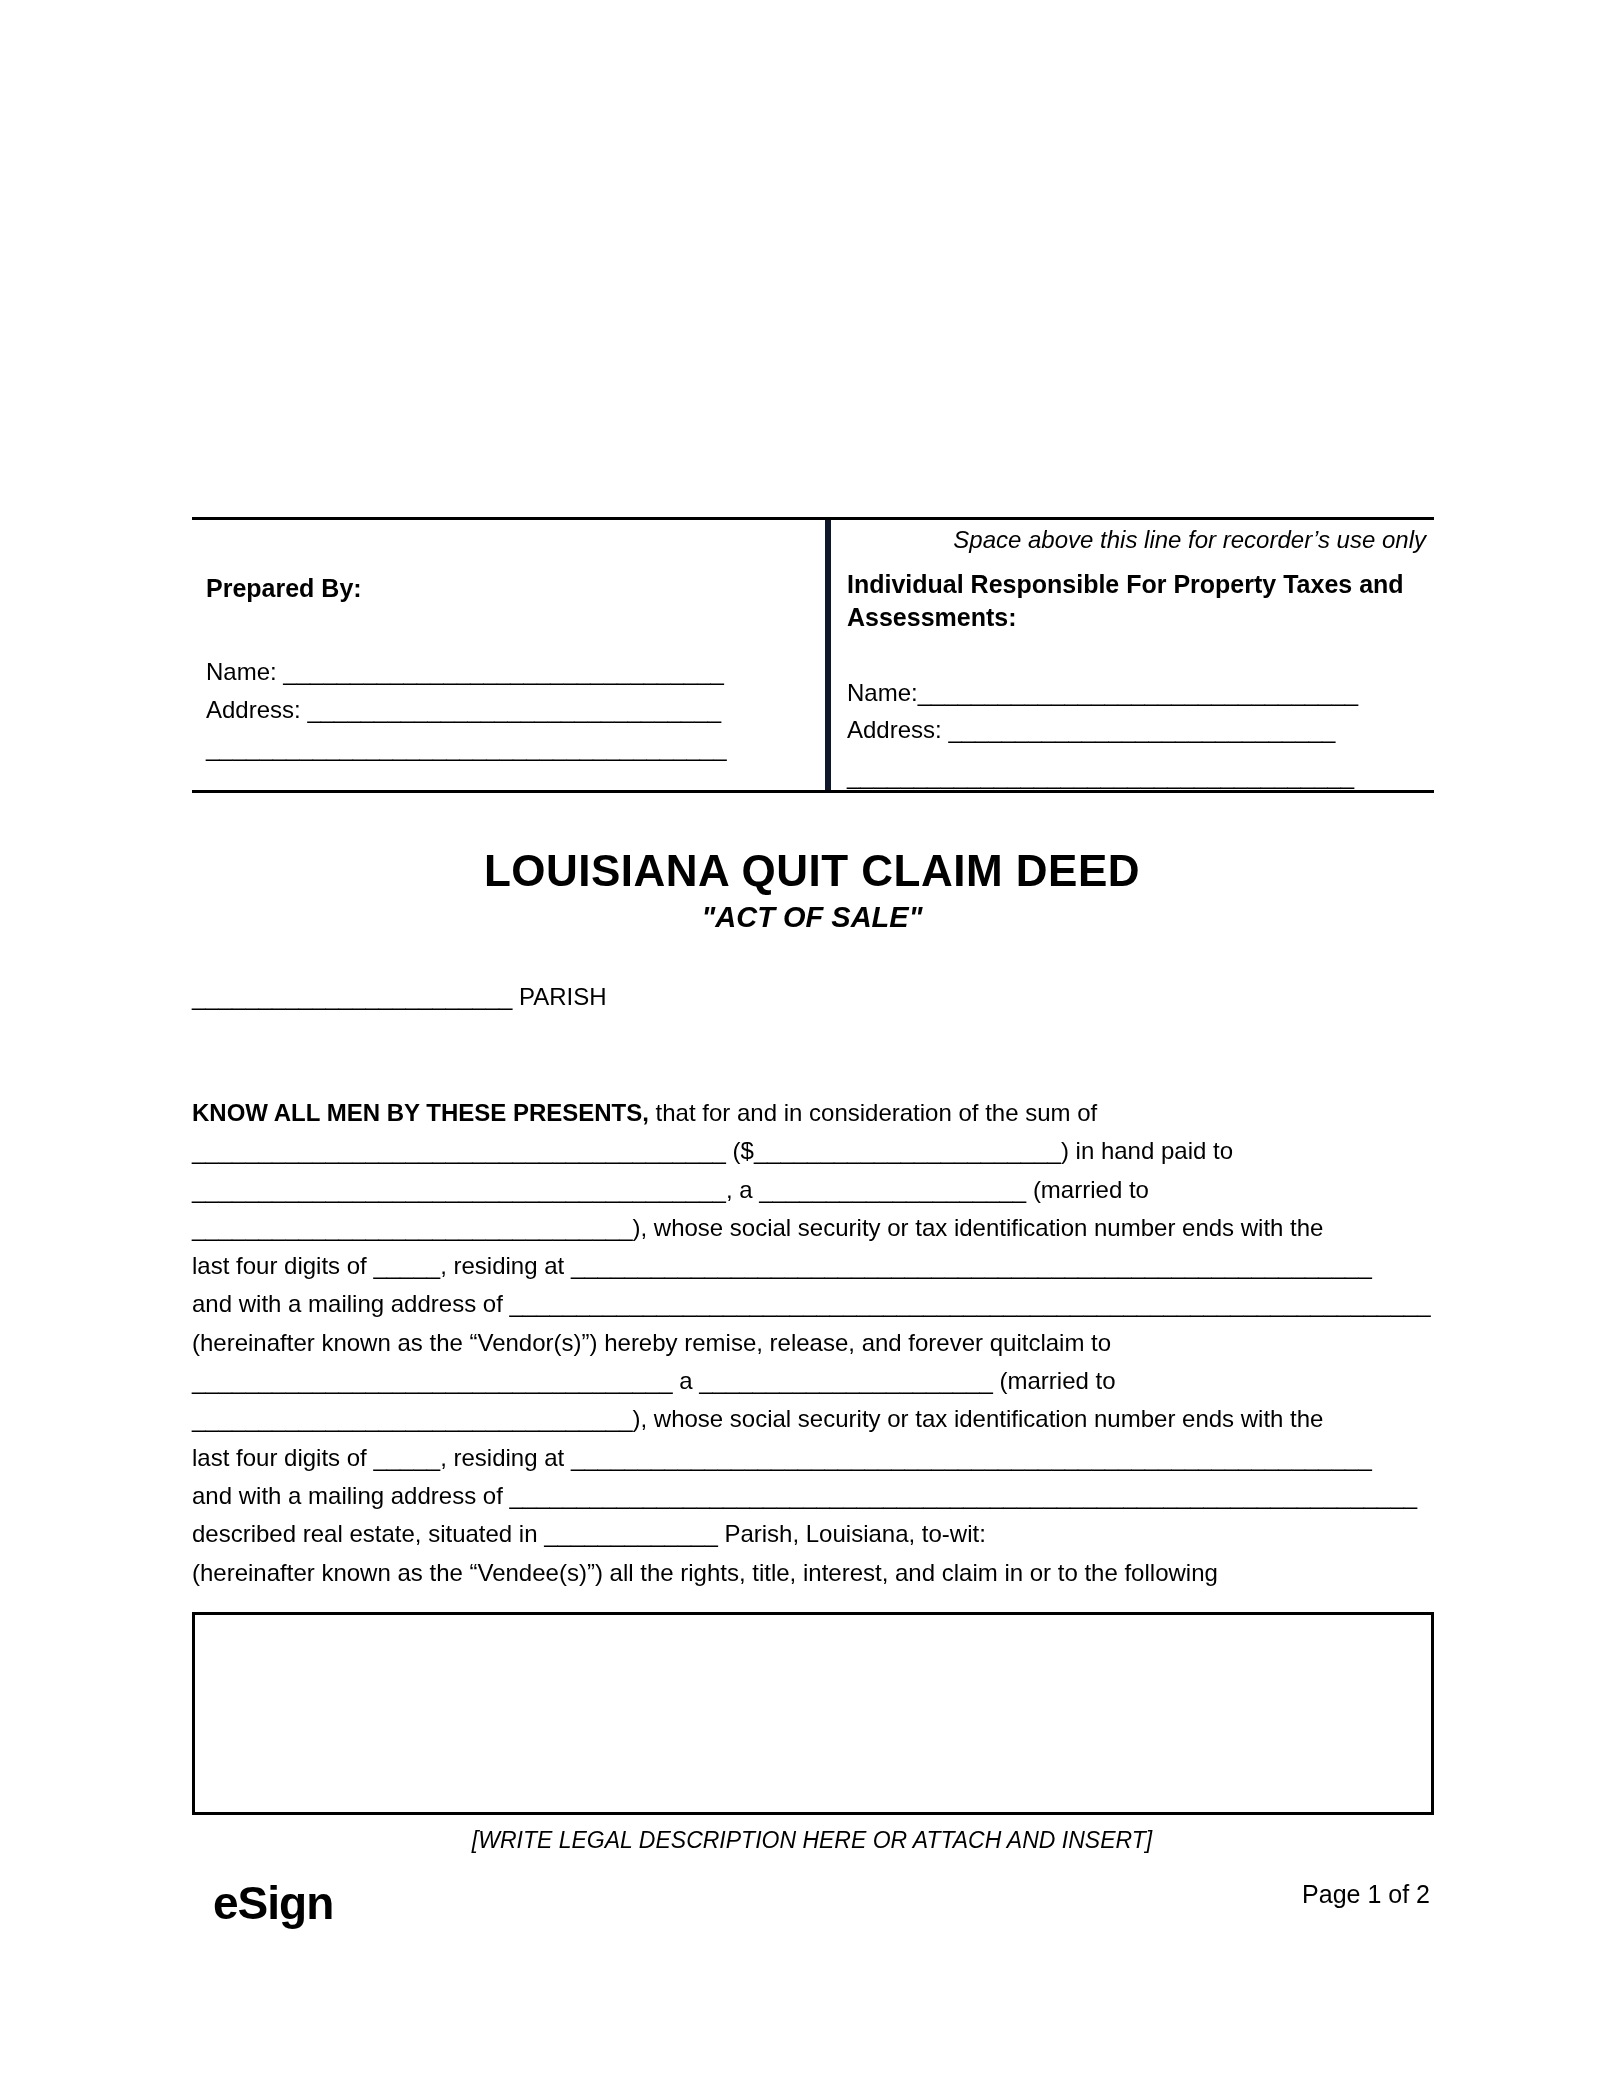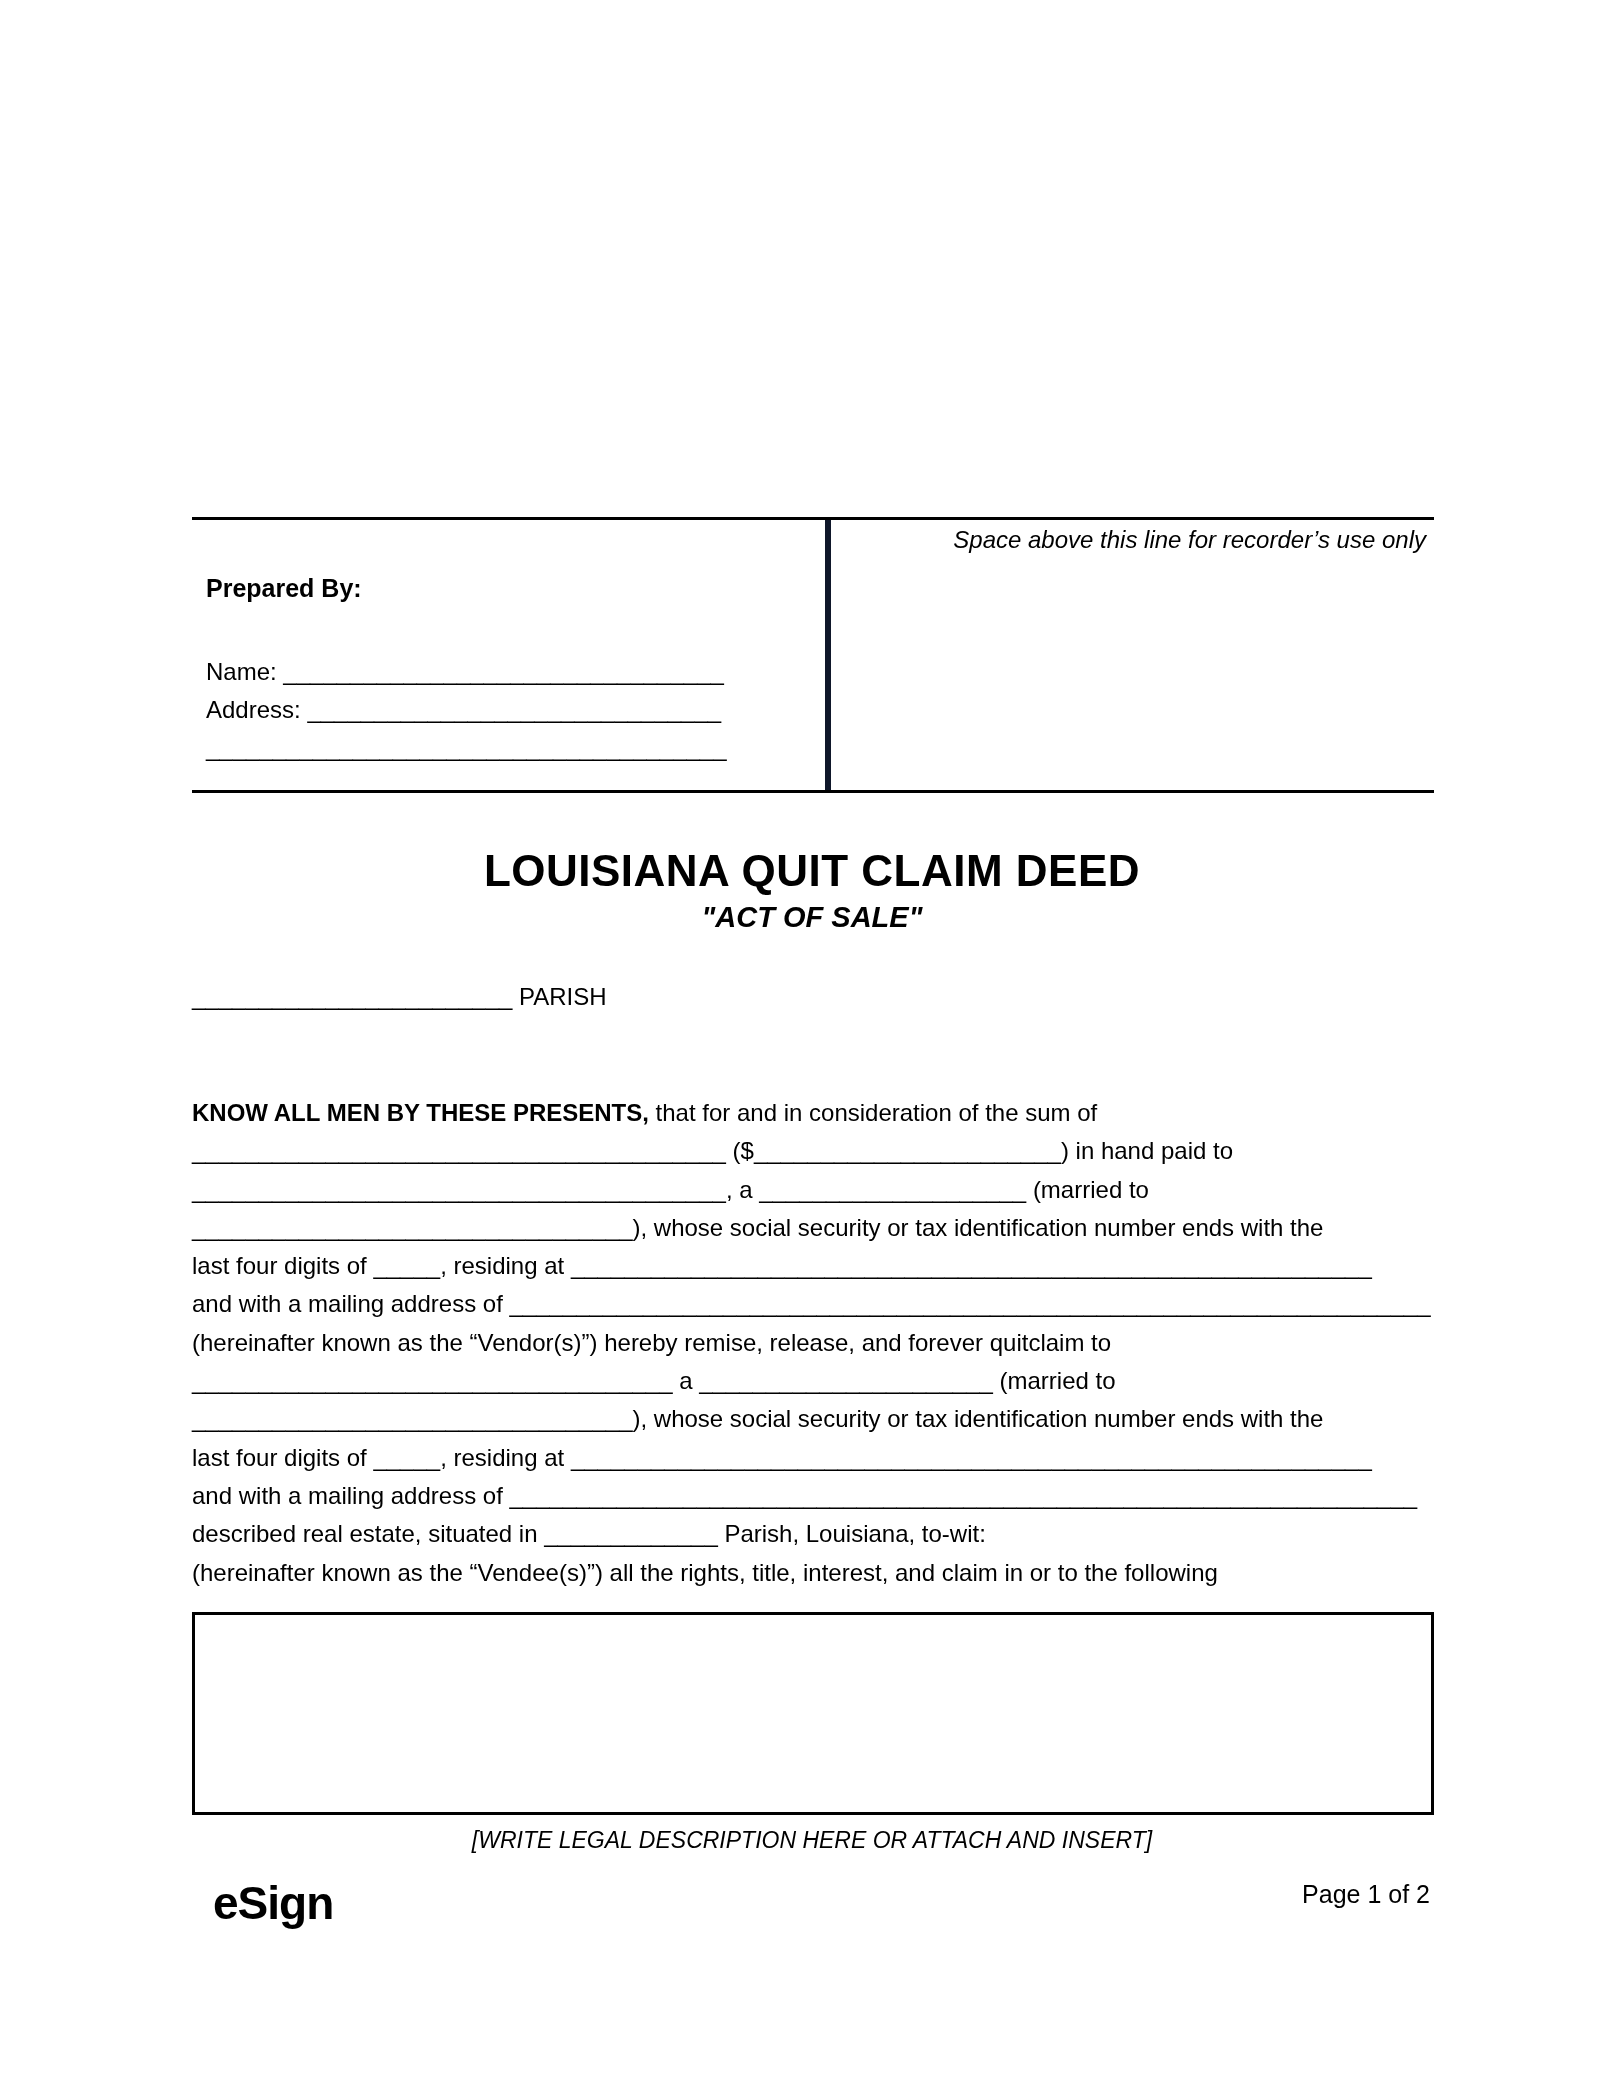--- a/index.html
+++ b/index.html
@@ -128,20 +128,26 @@
     <div class="cell-left">
       <div class="cell-heading">Prepared By:</div>
       <div class="fill-lines">
         <div class="fill-line">Name: _________________________________</div>
         <div class="fill-line">Address: _______________________________</div>
         <div class="fill-line">_______________________________________</div>
       </div>
     </div>
     <div class="cell-right">
       <div class="recorder-note">Space above this line for recorder’s use only</div>
+      <div class="cell-heading">Individual Responsible For Property Taxes and Assessments:</div>
+      <div class="fill-lines">
+        <div class="fill-line">Name:_________________________________</div>
+        <div class="fill-line">Address: _____________________________</div>
+        <div class="fill-line spaced">______________________________________</div>
+      </div>
     </div>
   </div>
 
   <div class="deed-title">LOUISIANA QUIT CLAIM DEED</div>
   <div class="deed-subtitle">"ACT OF SALE"</div>
 
   <div class="jurisdiction">
     <div>________________________ PARISH</div>
   </div>
 

